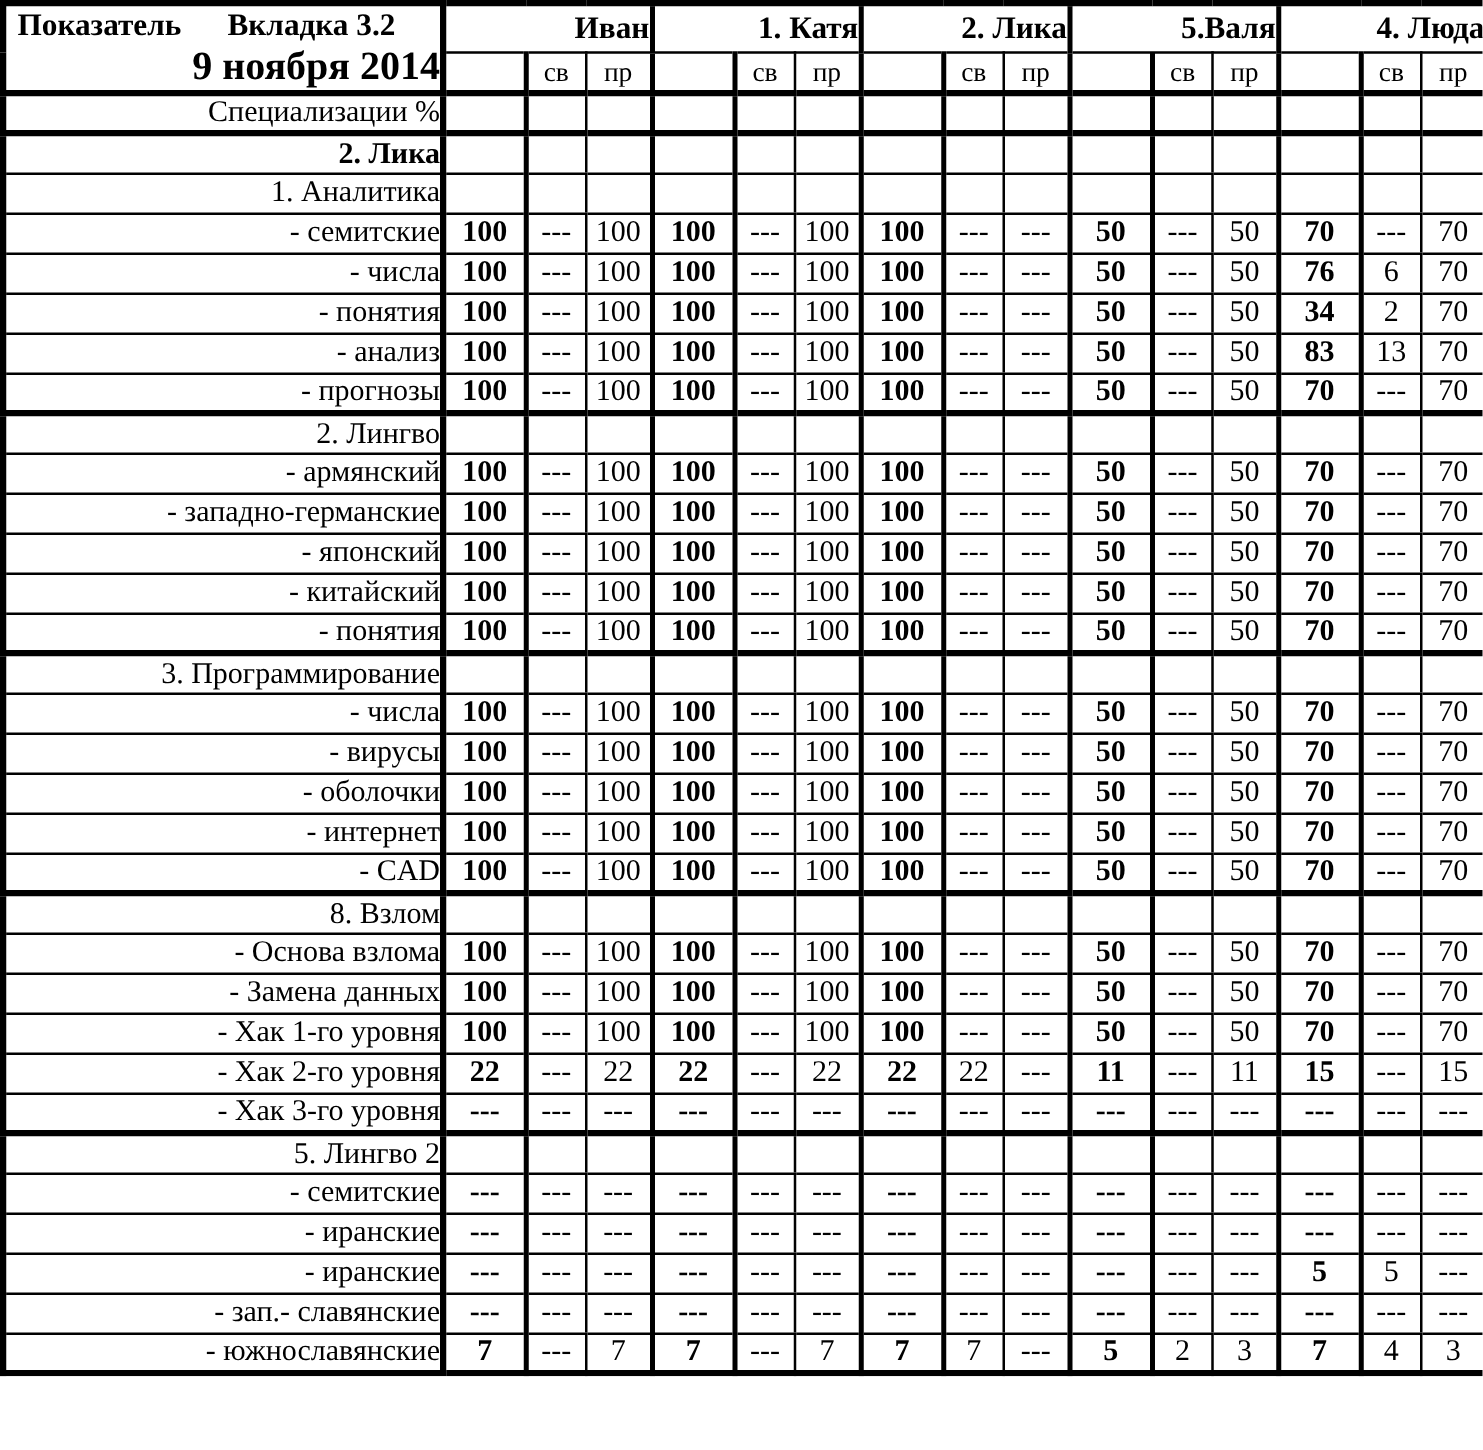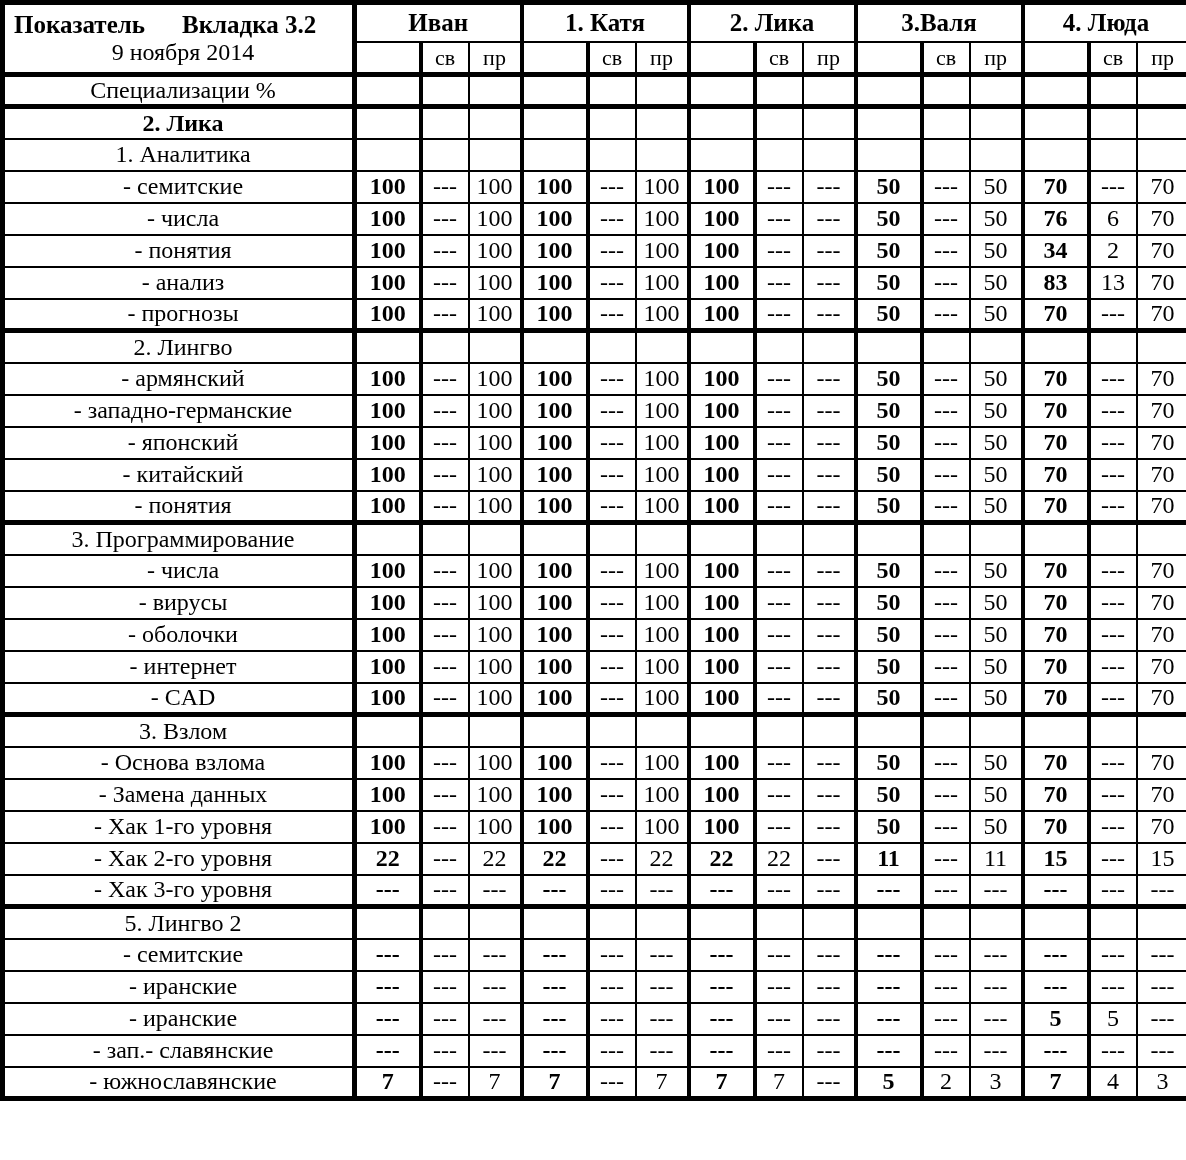--- a/index.html
+++ b/index.html
@@ -20,42 +20,43 @@
     white-space: nowrap;
     text-align: center;
     vertical-align: middle;
     font-size: 24px;
     line-height: 1.05;
   }
 
   
   .lbl {
     border-right: 5px solid #000;
-    text-align: center;
+    text-align: right;
     padding-left: 9px;
     font-weight: normal;
   }
   .c-main { border-left-width: 4px; border-right-width: 4px; font-weight: bold; }
   .c-sv   { border-right-width: 1px; }
   .c-pr   { border-right-width: 4px; }
 
   
   .hrow1 { height: 39px; }
   .hrow2 { height: 33px; }
   .person-h {
     font-weight: bold;
     font-size: 25px;
     border-left-width: 4px;
     border-right-width: 4px;
+    text-align: right;
   }
   .hdr-cell { vertical-align: middle; }
   .hdr-line1 { display: flex; align-items: baseline; gap: 37px; }
   .hdr-title { font-weight: bold; font-size: 25px; }
   .hdr-tab   { font-weight: bold; font-size: 25px; }
-  .hdr-line2 { font-weight: normal; font-size: 24px; margin-top: 2px; }
+  .hdr-line2 { font-weight: bold; font-size: 32px; margin-top: 2px; }
   .sub { font-weight: normal; font-size: 22px; }
 
   
   tbody tr { height: 32px; }
   tr.thick td { border-top-width: 5px; }
   .row-person-section .lbl { font-weight: bold; }
 </style>
 </head>
 <body>
 
@@ -83,21 +84,21 @@
       <th class="lbl hdr-cell" rowspan="2">
         <div class="hdr-line1">
           <span class="hdr-title">Показатель</span>
           <span class="hdr-tab">Вкладка 3.2</span>
         </div>
         <div class="hdr-line2">9 ноября 2014</div>
       </th>
       <th class="person-h" colspan="3">Иван</th>
       <th class="person-h" colspan="3">1. Катя</th>
       <th class="person-h" colspan="3">2. Лика</th>
-      <th class="person-h" colspan="3">3.Валя</th>
+      <th class="person-h" colspan="3">5.Валя</th>
       <th class="person-h" colspan="3">4. Люда</th>
     </tr>
     <tr class="hrow2">
       <td class="c-main sub"></td>
       <td class="c-sv sub">св</td>
       <td class="c-pr sub">пр</td>
       <td class="c-main sub"></td>
       <td class="c-sv sub">св</td>
       <td class="c-pr sub">пр</td>
       <td class="c-main sub"></td>
@@ -466,21 +467,21 @@
         <td class="c-sv">---</td>
         <td class="c-pr">---</td>
         <td class="c-main">50</td>
         <td class="c-sv">---</td>
         <td class="c-pr">50</td>
         <td class="c-main">70</td>
         <td class="c-sv">---</td>
         <td class="c-pr">70</td>
       </tr>
       <tr class="row-section thick">
-        <td class="lbl">3. Взлом</td>
+        <td class="lbl">8. Взлом</td>
         <td class="c-main"></td>
         <td class="c-sv"></td>
         <td class="c-pr"></td>
         <td class="c-main"></td>
         <td class="c-sv"></td>
         <td class="c-pr"></td>
         <td class="c-main"></td>
         <td class="c-sv"></td>
         <td class="c-pr"></td>
         <td class="c-main"></td>

